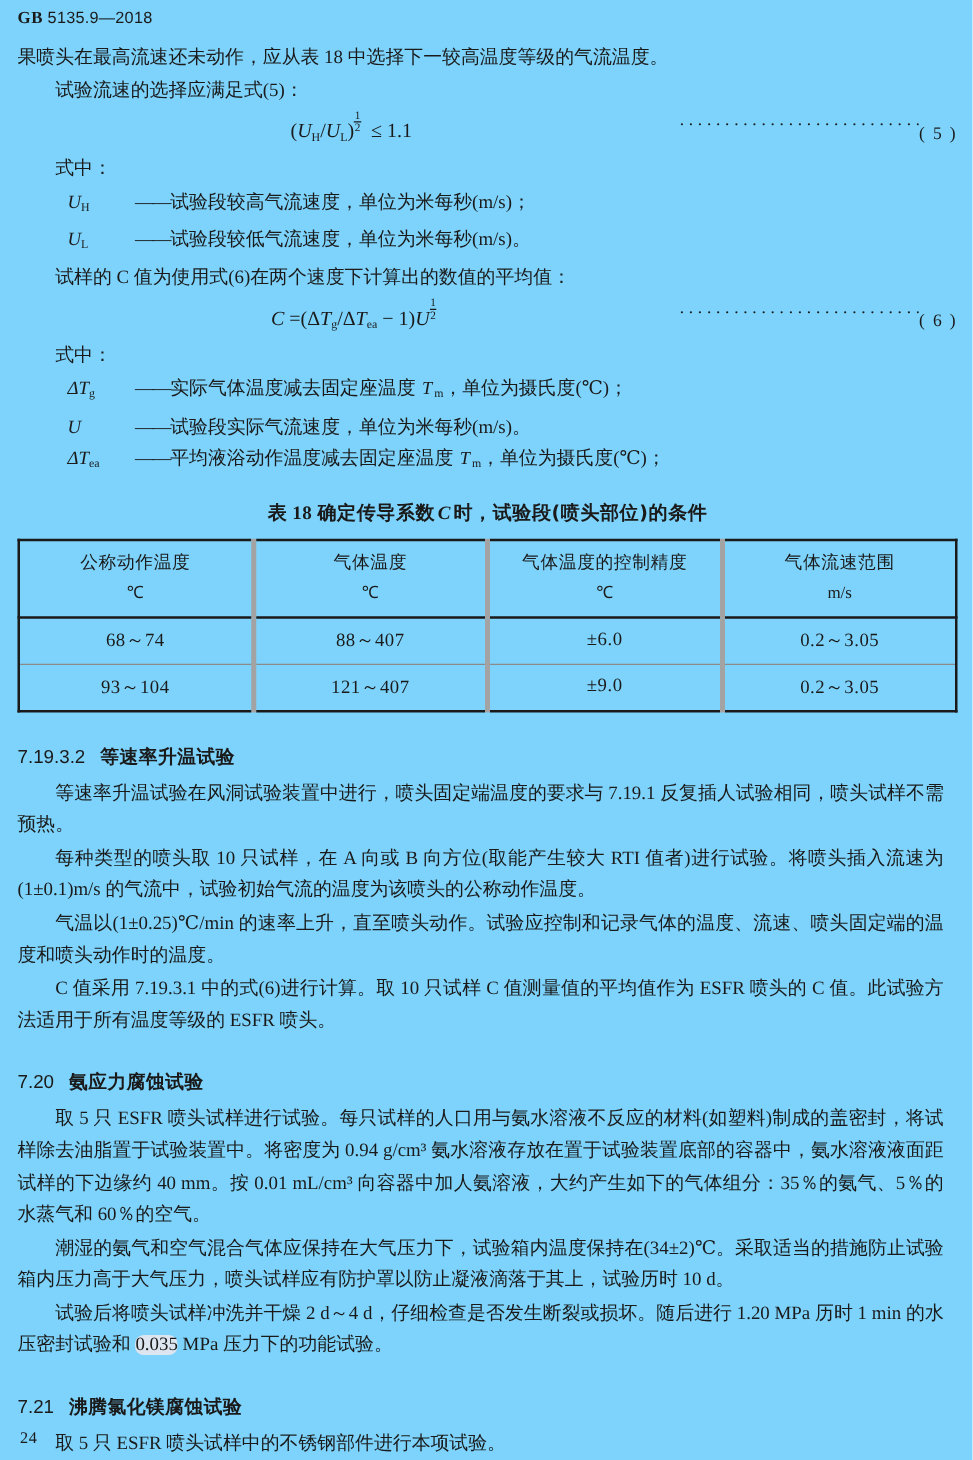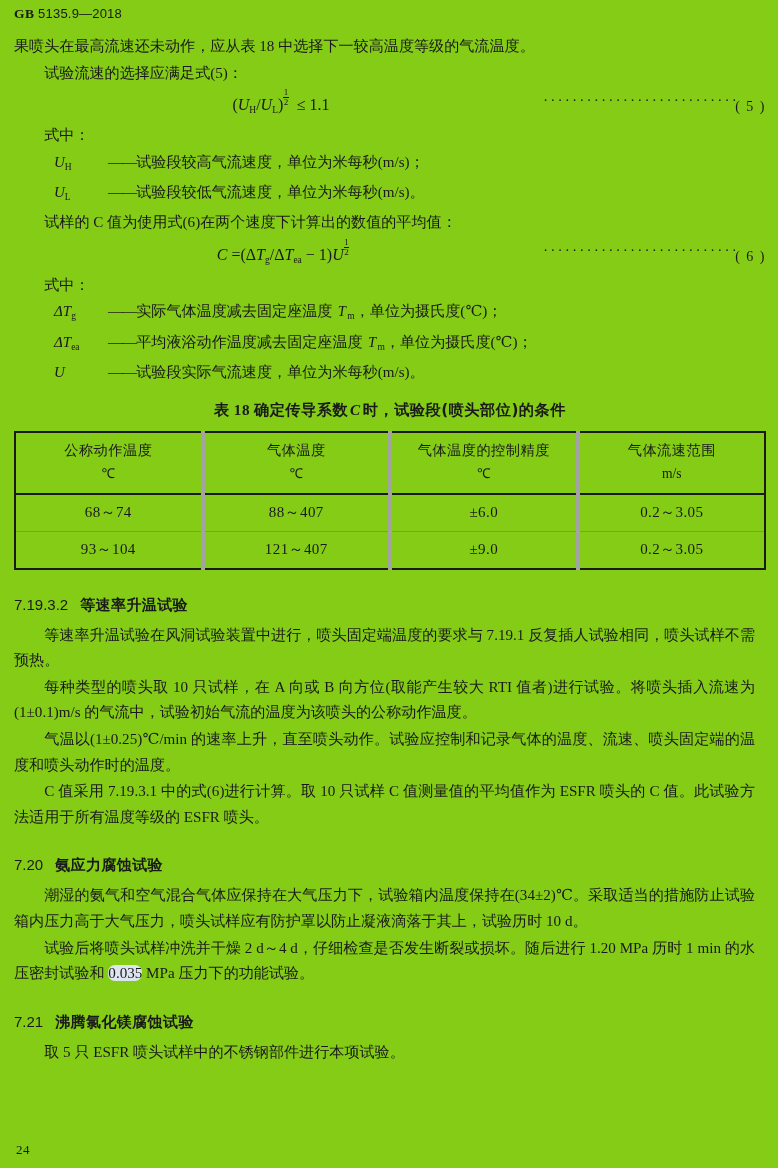--- a/index.html
+++ b/index.html
@@ -9,21 +9,21 @@
   }
   body {
     font-family: "Liberation Serif", "DejaVu Serif", serif;
     color: #1a1a1a;
   }
   .page {
     position: relative;
     width: 778px;
     height: 1168px;
     box-sizing: border-box;
-    background: #84cc16;
+    background: #7dd3fc;
     overflow: hidden;
   }
 
   
   .header {
     position: absolute;
     top: 6px;
     left: 14px;
     font-size: 13.5px;
     letter-spacing: 0.2px;
@@ -267,24 +267,24 @@
       <div class="eq-tail">
         <span class="leader">·····························</span><span class="eqno">( 6 )</span>
       </div>
     </div>
 
     <p class="para indent">式中：</p>
     <div class="whereline">
       <span class="sym wide"><span>ΔT</span><sub class="sb">g</sub></span><span class="dash">——</span><span>实际气体温度减去固定座温度 </span><i class="it">T</i><sub class="sb">m</sub><span>，单位为摄氏度(℃)；</span>
     </div>
     <div class="whereline">
+      <span class="sym wide"><span>U</span></span><span class="dash">——</span><span>试验段实际气流速度，单位为米每秒(m/s)。</span>
+    </div>
+    <div class="whereline">
       <span class="sym wide"><span>ΔT</span><sub class="sb">ea</sub></span><span class="dash">——</span><span>平均液浴动作温度减去固定座温度 </span><i class="it">T</i><sub class="sb">m</sub><span>，单位为摄氏度(℃)；</span>
-    </div>
-    <div class="whereline">
-      <span class="sym wide"><span>U</span></span><span class="dash">——</span><span>试验段实际气流速度，单位为米每秒(m/s)。</span>
     </div>
 
     <div class="tbl-caption">
       <span>表</span><span class="cn-no">18</span><span>确定传导系数</span><span class="cit">C</span><span>时，试验段(喷头部位)的条件</span>
     </div>
 
     <table class="t18">
       <thead>
         <tr>
           <th>
@@ -325,20 +325,21 @@
       <span class="cno">7.19.3.2</span><span>等速率升温试验</span>
     </h3>
     <p class="para indent">等速率升温试验在风洞试验装置中进行，喷头固定端温度的要求与 7.19.1 反复插人试验相同，喷头试样不需预热。</p>
     <p class="para indent">每种类型的喷头取 10 只试样，在 A 向或 B 向方位(取能产生较大 RTI 值者)进行试验。将喷头插入流速为(1±0.1)m/s 的气流中，试验初始气流的温度为该喷头的公称动作温度。</p>
     <p class="para indent">气温以(1±0.25)℃/min 的速率上升，直至喷头动作。试验应控制和记录气体的温度、流速、喷头固定端的温度和喷头动作时的温度。</p>
     <p class="para indent">C 值采用 7.19.3.1 中的式(6)进行计算。取 10 只试样 C 值测量值的平均值作为 ESFR 喷头的 C 值。此试验方法适用于所有温度等级的 ESFR 喷头。</p>
 
     <h3 class="clause">
       <span class="cno">7.20</span><span>氨应力腐蚀试验</span>
     </h3>
+    <p class="para indent">取 5 只 ESFR 喷头试样进行试验。每只试样的人口用与氨水溶液不反应的材料(如塑料)制成的盖密封，将试样除去油脂置于试验装置中。将密度为 0.94 g/cm³ 氨水溶液存放在置于试验装置底部的容器中，氨水溶液液面距试样的下边缘约 40 mm。按 0.01 mL/cm³ 向容器中加人氨溶液，大约产生如下的气体组分：35％的氨气、5％的水蒸气和 60％的空气。</p>
     <p class="para indent">潮湿的氨气和空气混合气体应保持在大气压力下，试验箱内温度保持在(34±2)℃。采取适当的措施防止试验箱内压力高于大气压力，喷头试样应有防护罩以防止凝液滴落于其上，试验历时 10 d。</p>
     <p class="para indent"><span>试验后将喷头试样冲洗并干燥 2 d～4 d，仔细检查是否发生断裂或损坏。随后进行 1.20 MPa 历时 1 min 的水压密封试验和 </span><span class="hl">0.035</span><span> MPa 压力下的功能试验。</span></p>
 
     <h3 class="clause">
       <span class="cno">7.21</span><span>沸腾氯化镁腐蚀试验</span>
     </h3>
     <p class="para indent">取 5 只 ESFR 喷头试样中的不锈钢部件进行本项试验。</p>
 
   </div>
 

